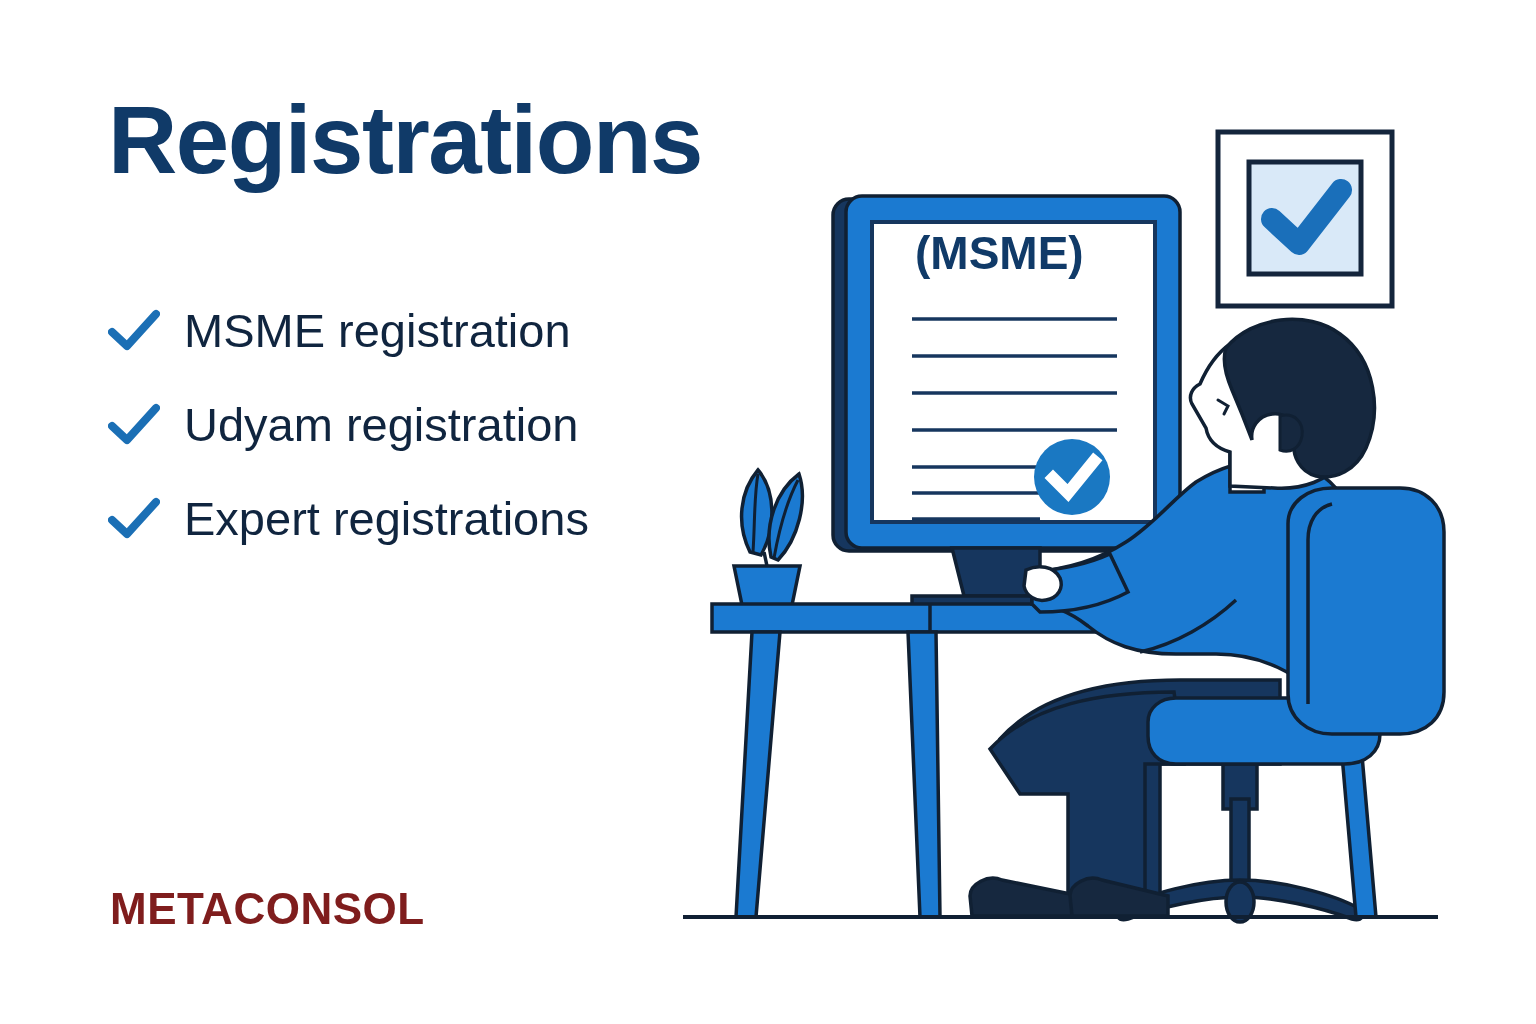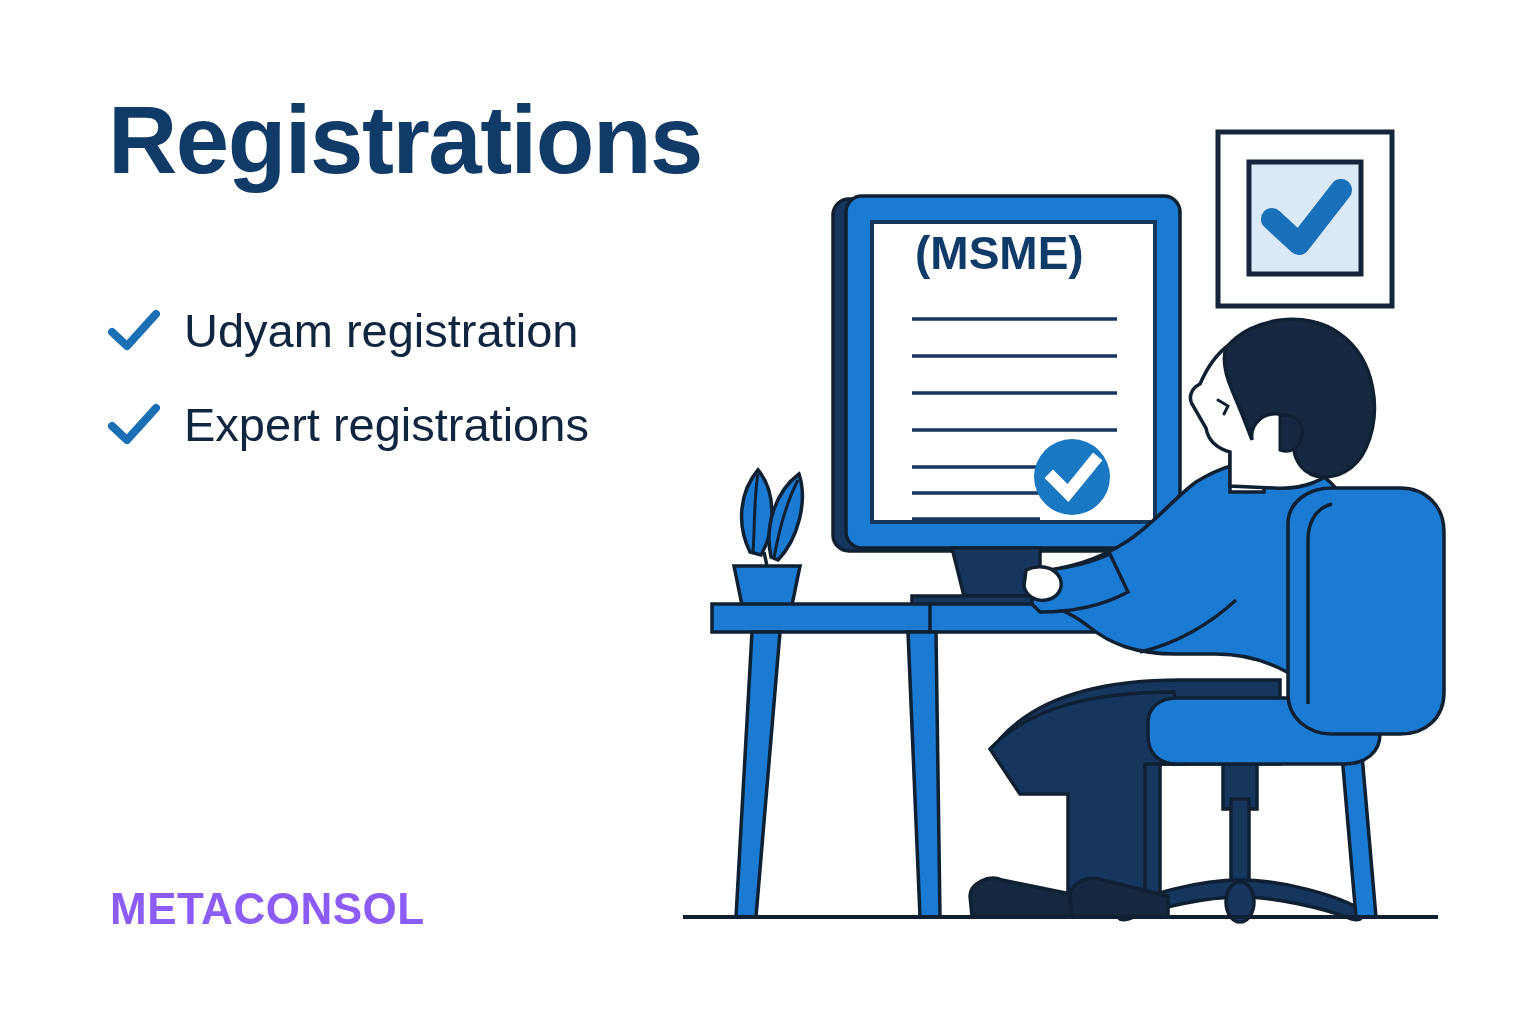--- a/index.html
+++ b/index.html
@@ -70,21 +70,21 @@
   }
 
   #brand-logo {
     position: absolute;
     left: 110px;
     top: 884px;
     font-family: "Liberation Sans", sans-serif;
     font-weight: bold;
     font-size: 44px;
     letter-spacing: 0.5px;
-    color: #8b5cf6;
+    color: #7f1d1d;
   }
 
   
   #illustration {
     position: absolute;
     left: 640px;
     top: 4px;
     width: 896px;
     height: 1024px;
   }
@@ -104,20 +104,26 @@
 <body>
 
 <div id="canvas">
 
   <div id="left-panel">
 
     <div id="page-title">Registrations</div>
 
     <div id="feature-list">
 
+      <div class="feature-item">
+        <svg class="feature-check" viewBox="0 0 52 44">
+          <path d="M4 24 L19 38 L48 6" fill="none" stroke="#1b6fb5" stroke-width="8" stroke-linecap="round" stroke-linejoin="round"></path>
+        </svg>
+        <span class="feature-label">MSME registration</span>
+      </div>
 
       <div class="feature-item">
         <svg class="feature-check" viewBox="0 0 52 44">
           <path d="M4 24 L19 38 L48 6" fill="none" stroke="#1b6fb5" stroke-width="8" stroke-linecap="round" stroke-linejoin="round"></path>
         </svg>
         <span class="feature-label">Udyam registration</span>
       </div>
 
       <div class="feature-item">
         <svg class="feature-check" viewBox="0 0 52 44">

